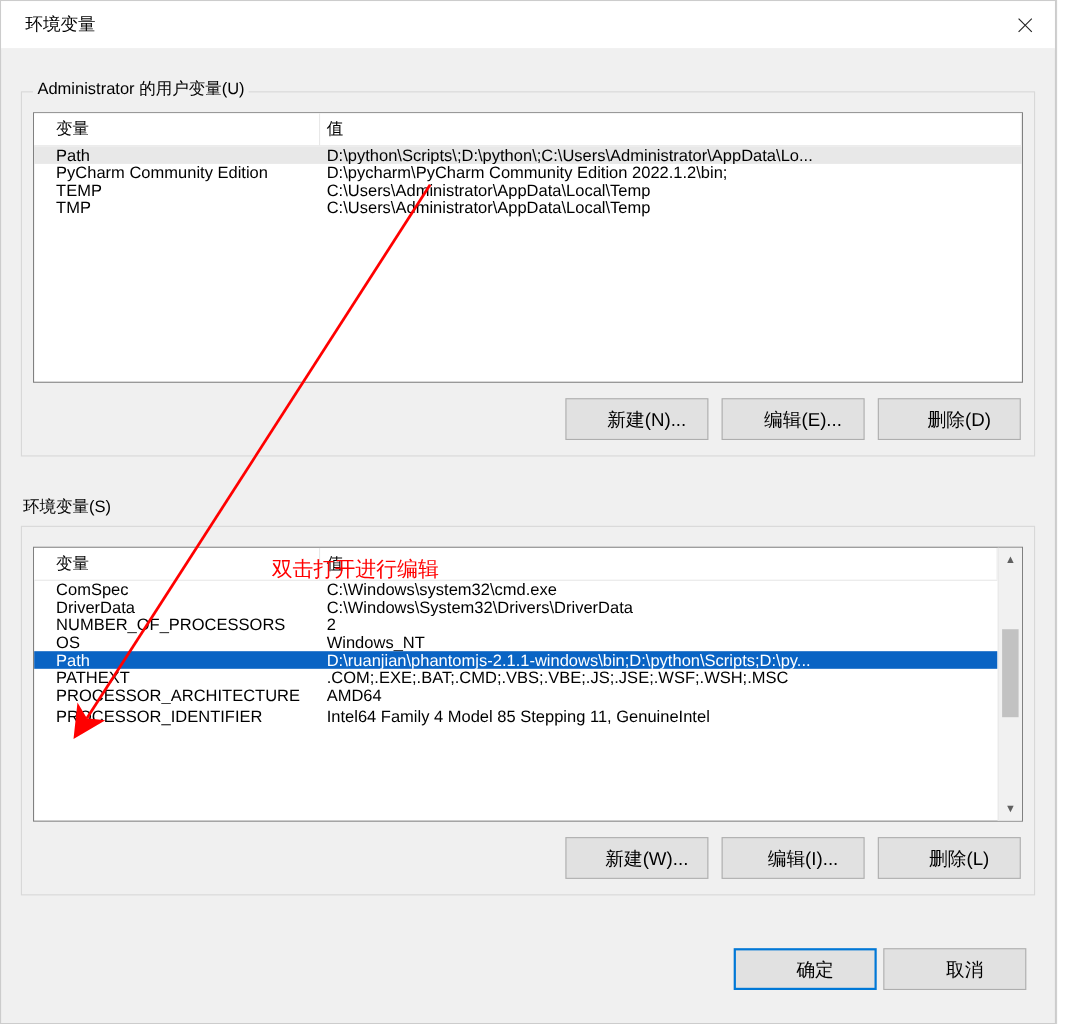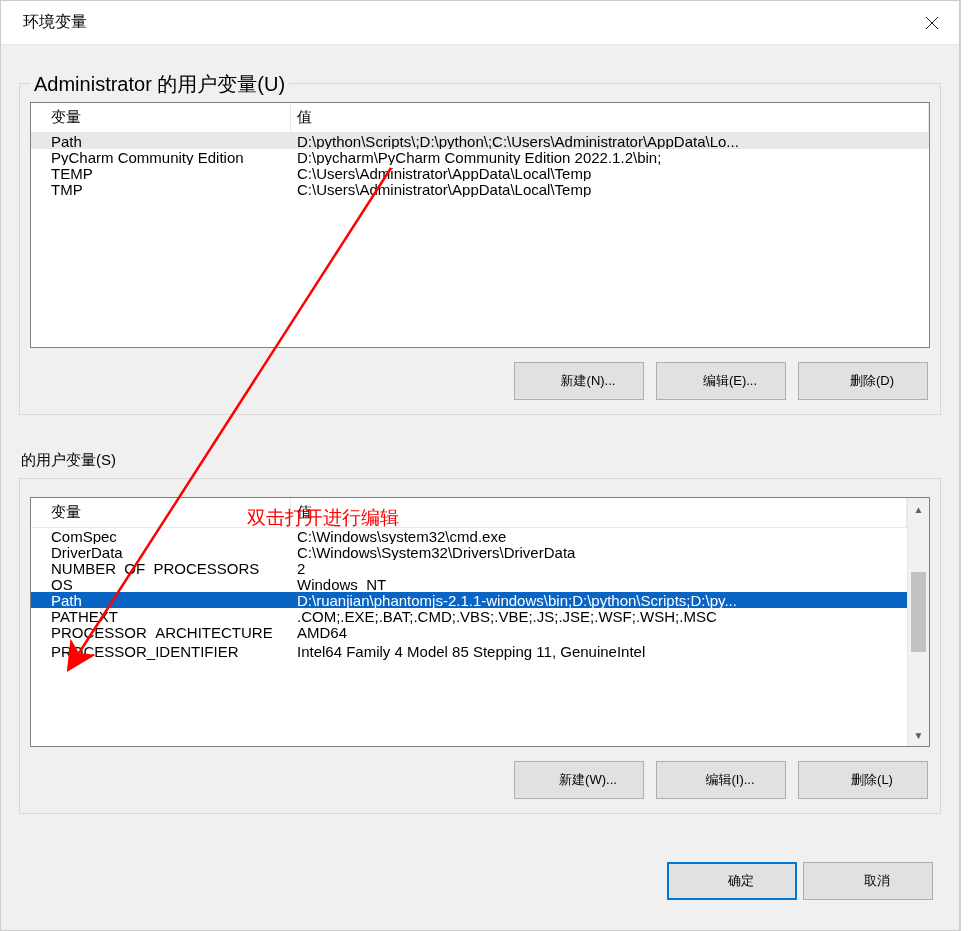--- a/index.html
+++ b/index.html
@@ -50,21 +50,21 @@
     margin-top: 24px;
     padding: 12px 10px 14px 10px;
     position: relative;
   }
   .fieldset-legend {
     position: absolute;
     top: -13px;
     left: 10px;
     background: #f0f0f0;
     padding: 0 4px;
-    font-size: 20px;
+    font-size: 15px;
   }
   .list-box {
     background: #ffffff;
     border: 1px solid #808080;
     margin-top: 6px;
     position: relative;
   }
   .list-box.user { height: 246px; }
   .list-box.sys  { height: 250px; display: flex; }
   .sys-scroll-area {
@@ -129,21 +129,21 @@
     justify-content: flex-end;
     gap: 12px;
     margin-top: 14px;
     padding-right: 2px;
   }
   .btn {
     min-width: 130px;
     height: 38px;
     background: #e1e1e1;
     border: 1px solid #aeaeae;
-    font-size: 13px;
+    font-size: 17px;
     font-family: inherit;
     cursor: pointer;
     padding-left: 24px;
   }
   .bottom-row {
     display: flex;
     justify-content: flex-end;
     gap: 6px;
     margin-top: 48px;
     padding-right: 8px;
@@ -228,21 +228,21 @@
         </div>
       </div>
 
       <div class="button-row">
         <button class="btn">新建(N)...</button>
         <button class="btn">编辑(E)...</button>
         <button class="btn">删除(D)</button>
       </div>
     </div>
 
-    <div class="sys-section-label"><span>的用户变量(S)</span></div>
+    <div class="sys-section-label"><span>环境变量(S)</span></div>
 
     <div class="fieldset" style="margin-top:12px;">
 
       <div class="list-box sys">
         <div class="sys-scroll-area">
           <div class="list-header">
             <div class="col-var">变量</div>
             <div class="col-val">值</div>
           </div>
           <div class="list-row">

